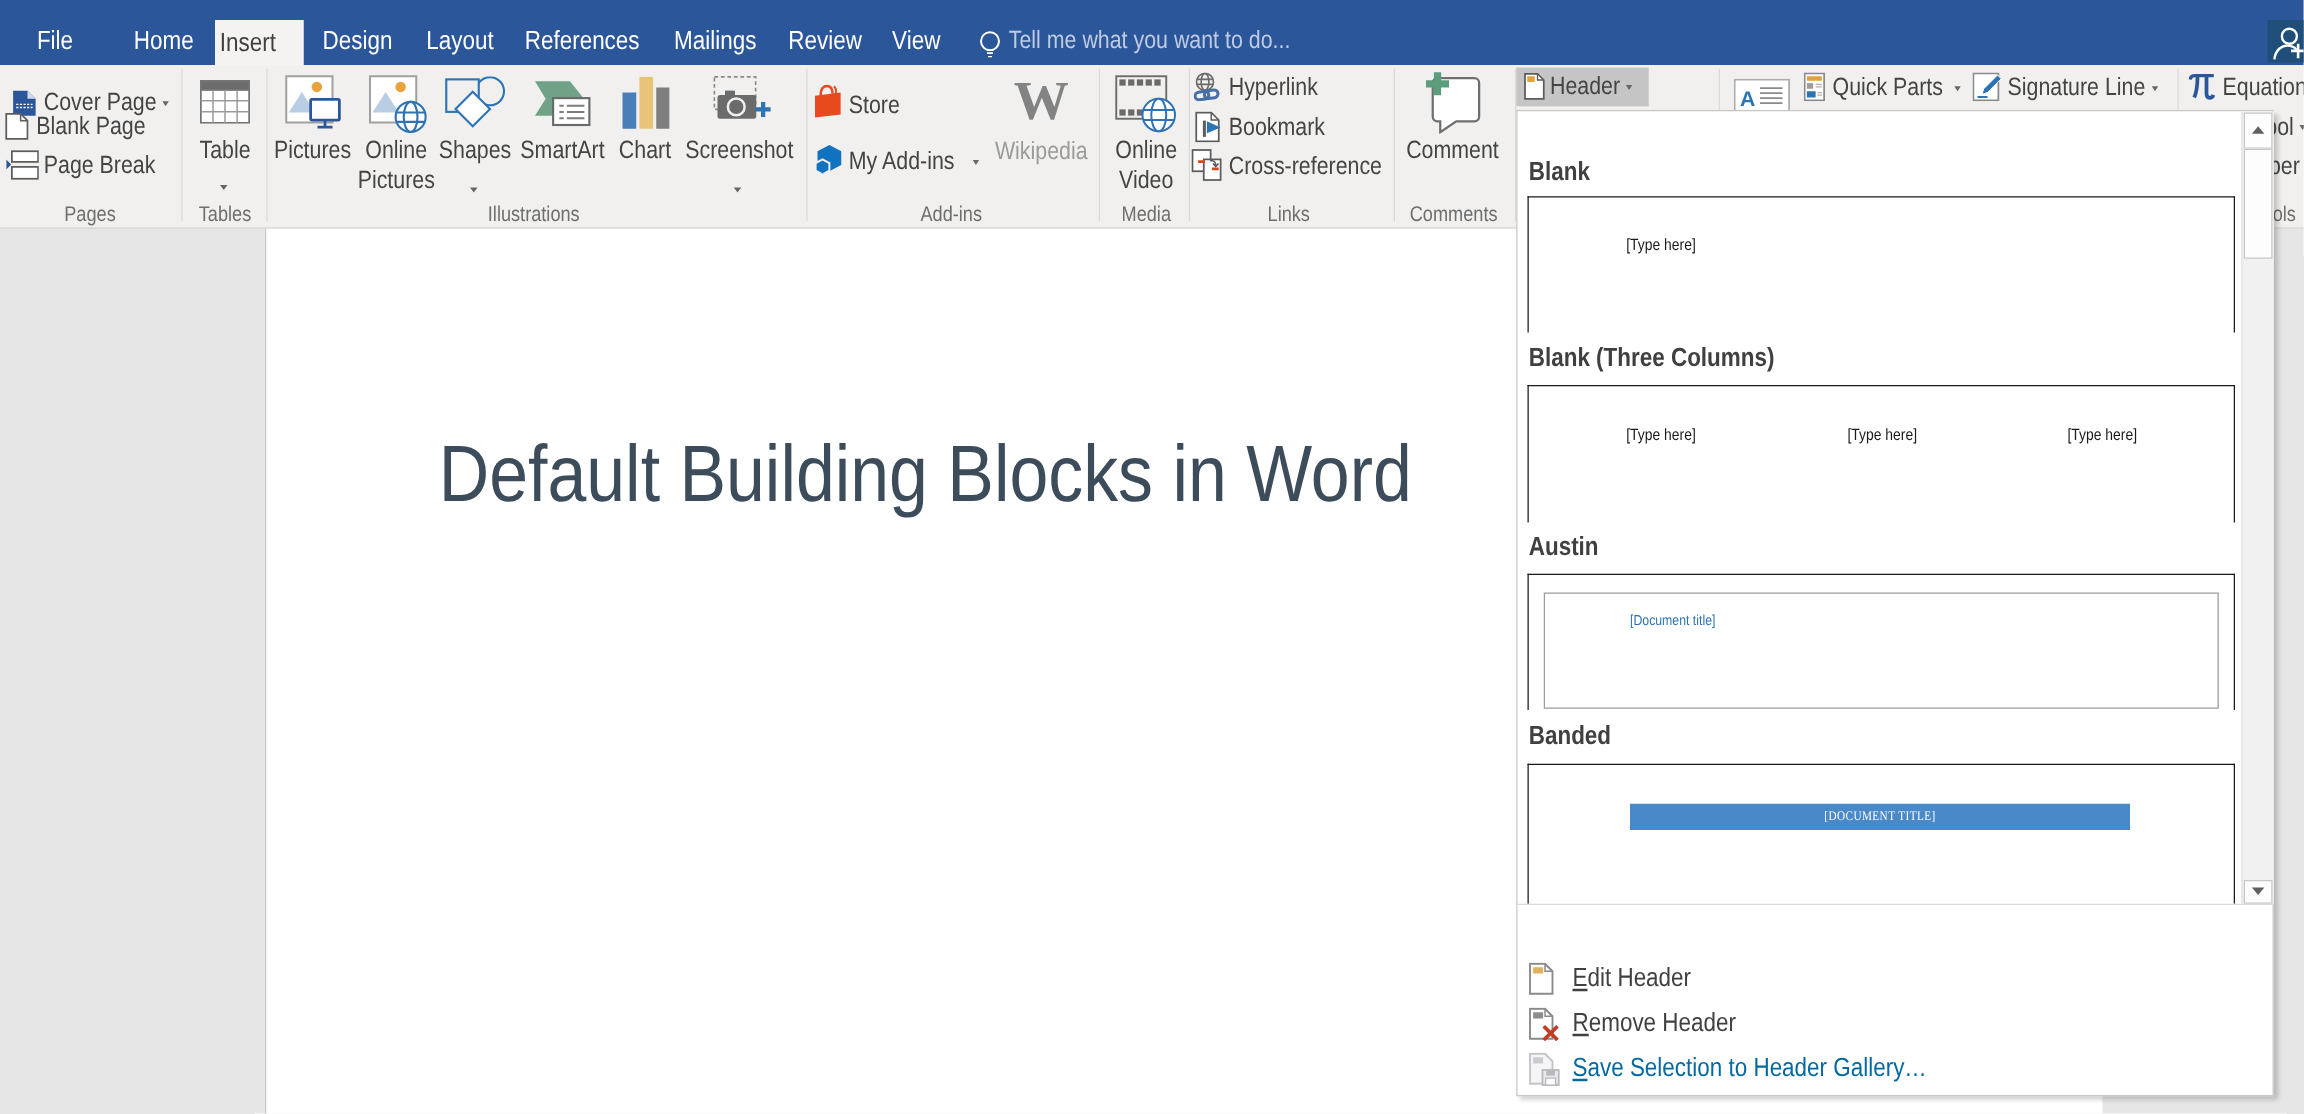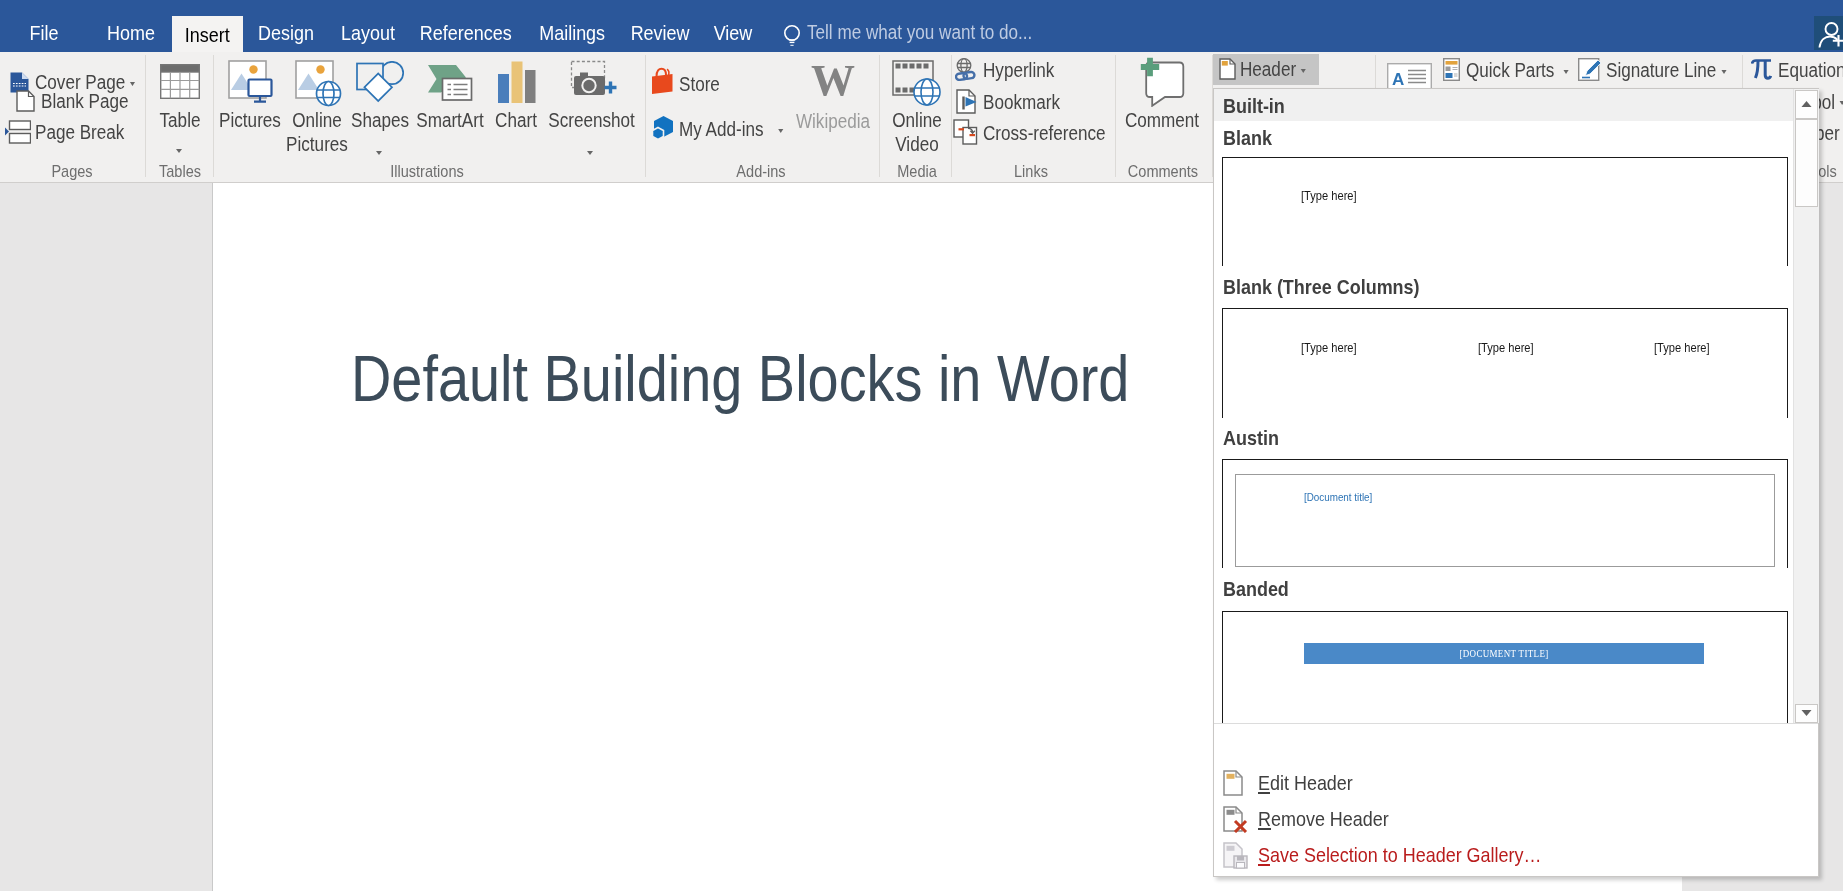--- a/index.html
+++ b/index.html
@@ -2,22 +2,22 @@
 <html><head>
 <meta charset="utf-8">
 <style>
 html,body{margin:0;padding:0}
 body{width:1843px;height:891px;position:relative;overflow:hidden;
   font-family:"Liberation Sans",sans-serif;background:#fff}
 .abs{position:absolute}
 
 #tabbar{left:0;top:0;width:1843px;height:52px;background:#2b579a}
 .tab{top:13px;height:39px;line-height:39px;color:#fff;font-size:21px;text-align:center;transform:scaleX(.855)}
-#activetab{left:172px;top:16px;width:71px;height:36px;background:#f4f3f2;color:#000000;
-  font-size:21px;text-align:center;line-height:37px}
+#activetab{left:172px;top:16px;width:71px;height:36px;background:#f4f3f2;color:#404040;
+  font-size:21px;text-align:left;line-height:37px}
 #activetab span{display:inline-block;transform:scaleX(.855)}
 #tellme{color:#becbe2;font-size:20px;top:13px;height:39px;line-height:39px;transform:scaleX(.855);transform-origin:0 50%}
 #signin{left:1814px;top:16px;width:29px;height:34px;background:#1f4e79}
 
 #ribbon{left:0;top:52px;width:1843px;height:130px;background:#f1f0ef;border-bottom:1px solid #d0cecc}
 .vsep{top:3px;width:1px;height:122px;background:#dcdad7}
 .glabel{top:112px;height:16px;line-height:16px;font-size:17px;color:#6e6e6e;text-align:center;white-space:nowrap;transform:scaleX(.855)}
 .sbtn{height:30px;font-size:20px;color:#444;white-space:nowrap}
 .sbtn .txt{position:absolute;left:28px;top:0;line-height:30px;transform:scaleX(.855);transform-origin:0 50%}
 .blabel{font-size:20px;color:#444;text-align:center;white-space:nowrap;line-height:17px;transform:scaleX(.855)}
@@ -94,21 +94,21 @@
     <svg class="abs" style="left:0;top:5px" width="19" height="21" viewBox="0 0 19 21">
       <path d="M0.5 0.5 H12 L18.5 7 V20.5 H0.5 Z" fill="#2b579a"></path>
       <path d="M12 0.5 L18.5 7 H12 Z" fill="#cfdcf0"></path>
       <g stroke="#ffffff" stroke-width="1.1" stroke-dasharray="1.7 1.2">
         <path d="M3 11.5 H16"></path>
           <path d="M3 14 H16"></path>
       </g>
     </svg>
     <span class="txt" style="left:25px">Cover Page&nbsp;<span class="arrowdn"></span></span>
   </div>
-  <div class="abs sbtn" style="left:16px;top:34px;width:135px">
+  <div class="abs sbtn" style="left:4px;top:34px;width:135px">
     <svg class="abs" style="left:0;top:4px" width="19" height="22" viewBox="0 0 19 22">
       <path d="M1 1 H12.5 L18 6.5 V21 H1 Z" fill="#fff" stroke="#5c5c5c" stroke-width="1.4"></path>
       <path d="M12.5 1 L12.5 6.5 L18 6.5" fill="none" stroke="#5c5c5c" stroke-width="1.2"></path>
     </svg>
     <span class="txt" style="left:25px">Blank Page</span>
   </div>
   <div class="abs sbtn" style="left:10px;top:65px;width:135px">
     <svg class="abs" style="left:-5px;top:3px" width="26" height="24" viewBox="0 0 26 24">
       <rect x="4.5" y="1" width="21" height="8.5" fill="#fff" stroke="#5c5c5c" stroke-width="1.4"></rect>
       <rect x="4.5" y="13.5" width="21" height="9.5" fill="#fff" stroke="#5c5c5c" stroke-width="1.4"></rect>
@@ -327,21 +327,20 @@
     </div>
   <div class="abs glabel" style="left:1781px;width:70px;text-align:left;transform-origin:0 50%">Symbols</div>
 </div>
 
 <div class="abs" id="docarea">
   <div class="abs" id="page"></div>
   <div class="abs" id="doctitle">Default Building Blocks in Word</div>
 </div>
 
 <div class="abs" id="dropdown">
-  <div class="abs" id="builtin"><span style="margin-left:9px">Built-in</span></div>
 
   <div class="abs" style="left:579px;top:0;width:25px;height:634px;background:#f1f1f1;border-left:1px solid #e2e2e2"></div>
   <div class="abs" style="left:581px;top:1px;width:23px;height:29px;background:#fdfdfd;border:1px solid #c9c7c5;box-sizing:border-box">
     <svg width="21" height="27">
         <path d="M5.5 16 L10.5 10 L15.5 16 Z" fill="#606060"></path>
       </svg>
   </div>
   <div class="abs" style="left:581px;top:30px;width:23px;height:88px;background:#fdfdfd;border:1px solid #c9c7c5;box-sizing:border-box"></div>
   <div class="abs" style="left:581px;top:615px;width:23px;height:19px;background:#fdfdfd;border:1px solid #c9c7c5;box-sizing:border-box">
     <svg width="21" height="17">
@@ -385,21 +384,21 @@
     <span class="mtxt"><span class="ul">R</span>emove Header</span>
   </div>
   <div class="abs menuitem" style="top:676px">
     <svg class="abs" style="left:9px;top:5px" width="22" height="26" viewBox="0 0 22 26">
       <path d="M1 1 H13 L19 7 V25 H1 Z" fill="#fff" stroke="#8a8a8a" stroke-width="1.5"></path>
       <path d="M13 1 L13 7 L19 7" fill="none" stroke="#8a8a8a" stroke-width="1.2"></path>
       <rect x="3.5" y="3.8" width="8" height="5" fill="#e2b15f"></rect>
     </svg>
     <span class="mtxt"><span class="ul">E</span>dit Header</span>
   </div>
-  <div class="abs menuitem" style="top:748px;color:#b91c1c">
+  <div class="abs menuitem" style="top:748px;color:#0369a1">
     <svg class="abs" style="left:9px;top:5px" width="26" height="27" viewBox="0 0 26 27">
       <path d="M1 1 H13 L19 7 V25 H1 Z" fill="#f5f4f6" stroke="#c5c3c9" stroke-width="1.5"></path>
       <rect x="3.5" y="3.8" width="8" height="5" fill="#cdcbd1"></rect>
       <rect x="11" y="14" width="13" height="12" fill="#e9e8ec" stroke="#b9b7bd" stroke-width="1.4"></rect>
       <rect x="14" y="14" width="7" height="4.5" fill="#b9b7bd"></rect>
       <rect x="13.5" y="20.5" width="8" height="5.5" fill="#fbfbfd" stroke="#b9b7bd" stroke-width="1"></rect>
     </svg>
     <span class="mtxt"><span class="ul">S</span>ave Selection to Header Gallery…</span>
   </div>
 </div>

